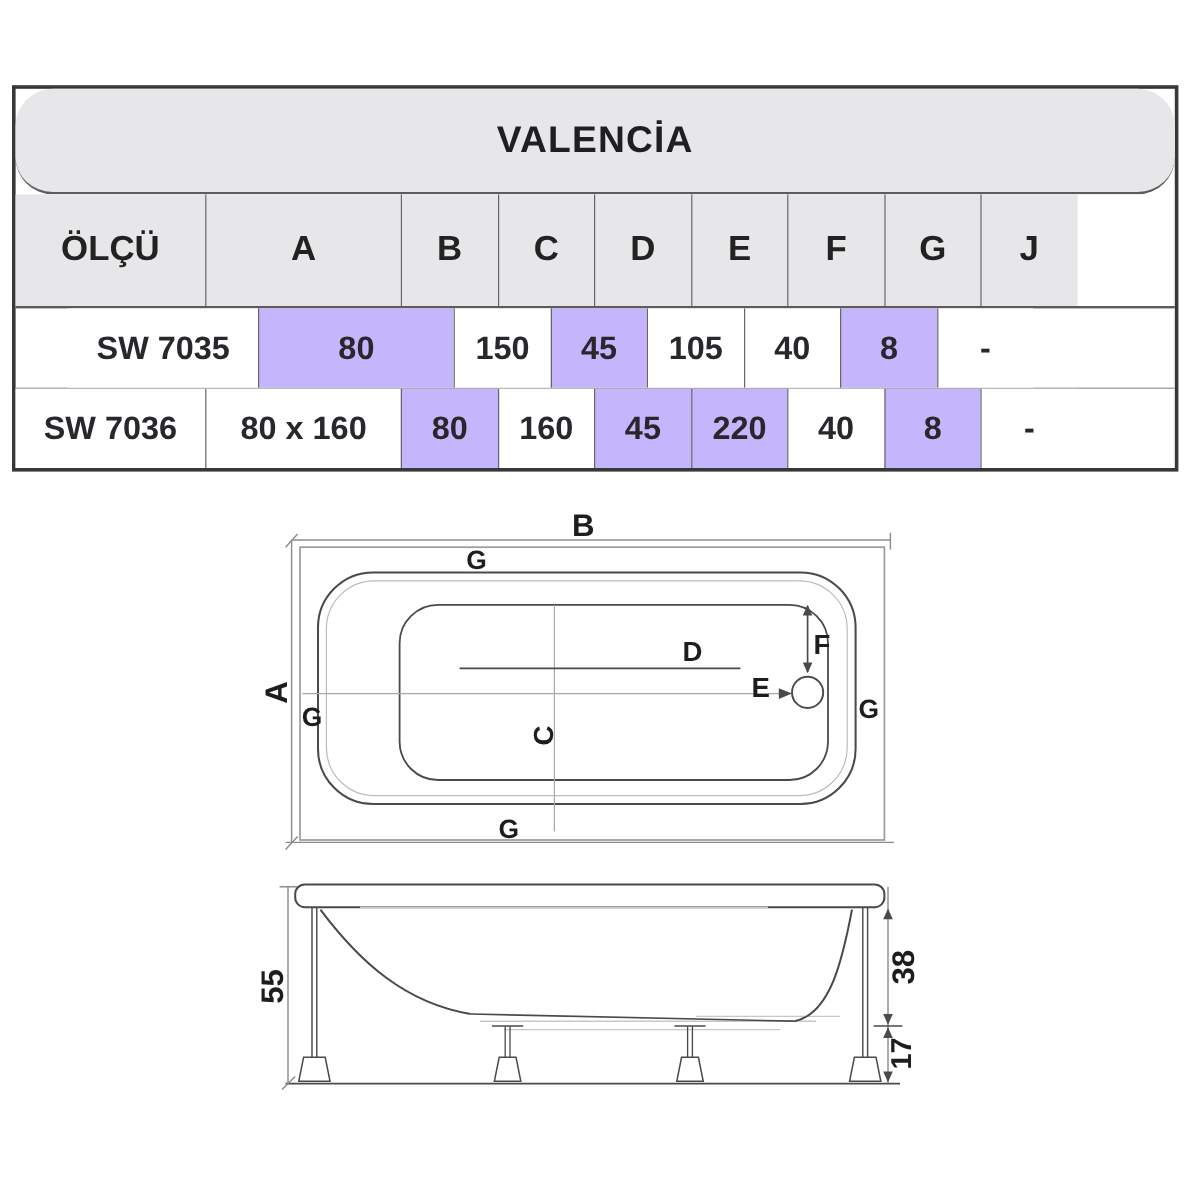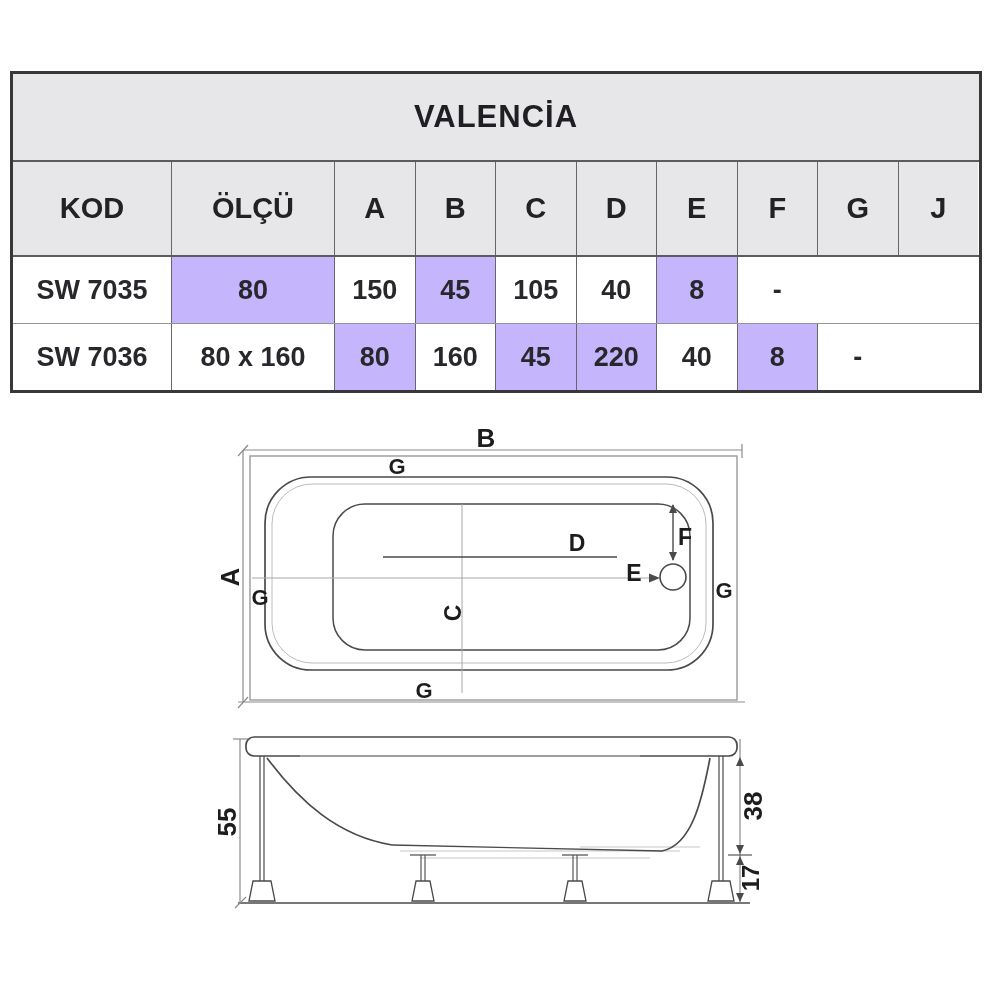--- a/index.html
+++ b/index.html
@@ -9,24 +9,25 @@
   }
   
   .spec-table{
     position:absolute;left:10px;top:71px;width:972px;
     border:3px solid #383838;box-sizing:border-box;background:#fff;
   }
   .t-title{
     height:86px;background:#e7e7e9;display:flex;align-items:center;justify-content:center;
     font-size:31px;font-weight:700;letter-spacing:1px;color:#1f1f23;
     border-bottom:2px solid #5c5c5c;
+    border-radius:31px;
   }
   .t-row{display:grid;grid-template-columns:158px 163px repeat(8,80.5px);}
   .t-row.hdr{border-bottom:2px solid #5c5c5c;}
-  .t-row.r1{border-bottom:1.5px solid #949494;}
+  .t-row.r1{border-bottom:1.5px solid #949494;padding-left:44px;}
   .cell{
     display:flex;align-items:center;justify-content:center;box-sizing:border-box;
     border-left:1.4px solid #666666;
   }
   .cell:first-child{border-left:none;}
   .th{height:93px;background:#e7e7e9;font-size:29px;font-weight:700;color:#222;}
   .td{height:66px;background:#ffffff;font-size:27px;font-weight:600;color:#28282c;}
   .td.shade{background:#c4b5fd;}
   
   .drawing{position:absolute;}
@@ -34,21 +35,20 @@
 </style>
 </head>
 <body>
 
 <div class="sheet">
 
   <div class="spec-table">
     <div class="t-title">VALENCİA</div>
 
     <div class="t-row hdr">
-      <div class="cell th">KOD</div>
       <div class="cell th">ÖLÇÜ</div>
       <div class="cell th">A</div>
       <div class="cell th">B</div>
       <div class="cell th">C</div>
       <div class="cell th">D</div>
       <div class="cell th">E</div>
       <div class="cell th">F</div>
       <div class="cell th">G</div>
       <div class="cell th">J</div>
     </div>

